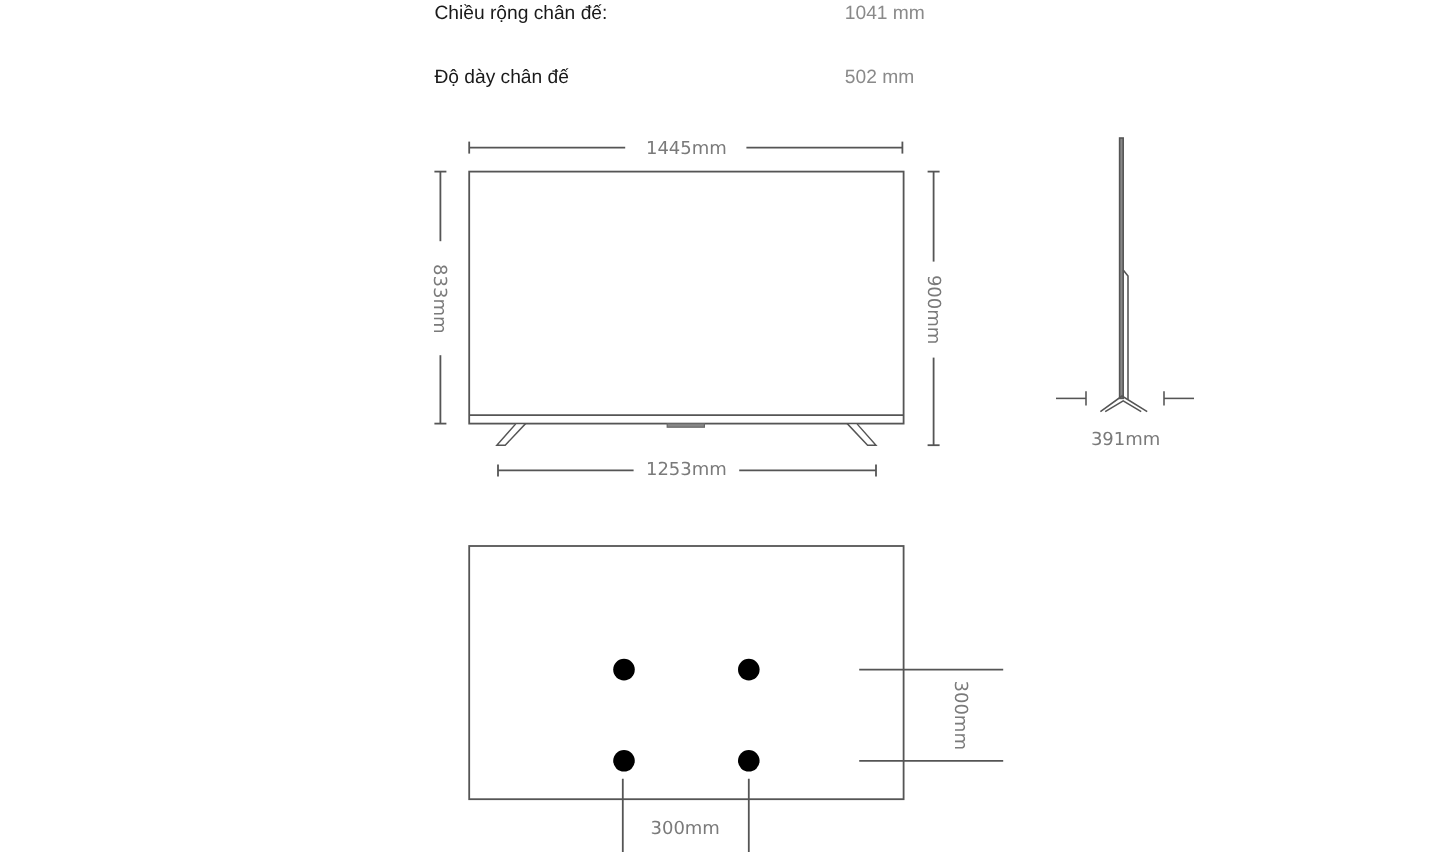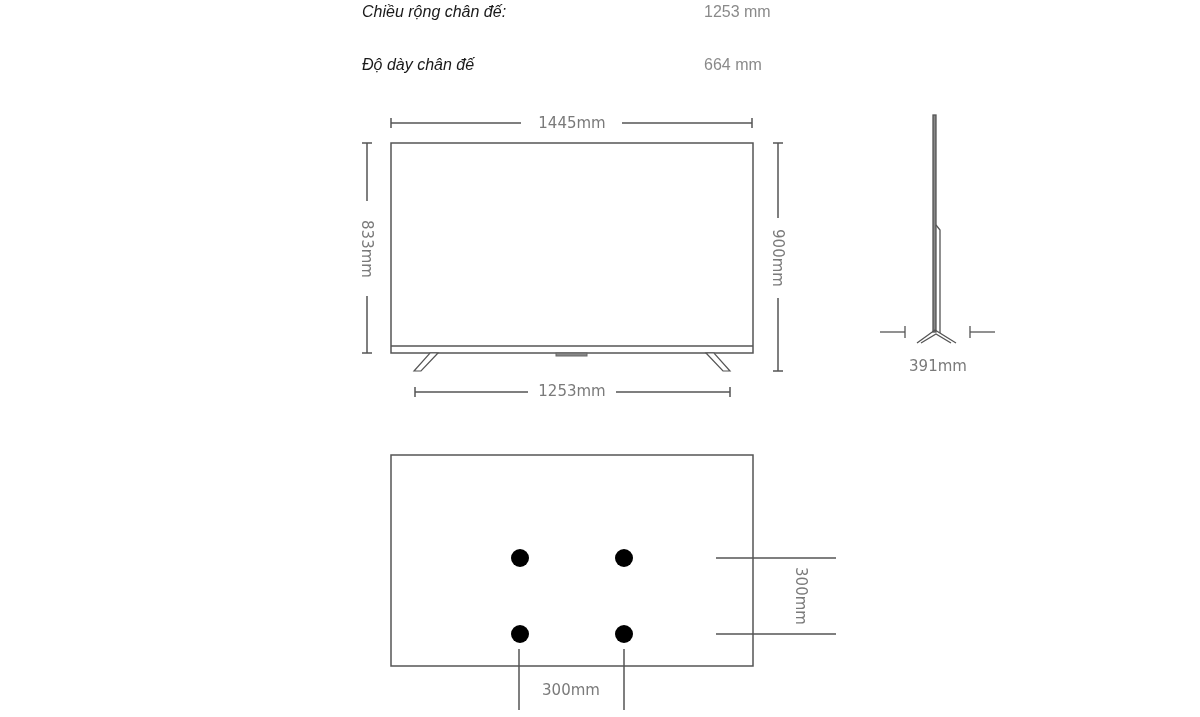--- a/index.html
+++ b/index.html
@@ -1,32 +1,32 @@
 <!DOCTYPE html>
 <html><head>
   <meta charset="utf-8">
   <style>
     html, body { margin: 0; padding: 0; background: #ffffff; }
     body { width: 1200px; height: 717px; position: relative; overflow: hidden; font-family: "Liberation Sans", "DejaVu Sans", sans-serif; }
     .spec-row { position: absolute; left: 362px; width: 440px; height: 24px; }
-    .spec-label { position: absolute; left: 0; top: 0; font-size: 16px; color: #1a1a1a; white-space: nowrap; font-style: italic; }
+    .spec-label { position: absolute; left: 0; top: 0; font-size: 16px; color: #1a1a1a; white-space: nowrap; }
     .spec-value { position: absolute; left: 342px; top: 0; font-size: 16px; color: #8a8a8a; white-space: nowrap; }
     svg { position: absolute; left: 0; top: 0; }
     .dimtext { font-family: "DejaVu Sans", "Liberation Sans", sans-serif; font-size: 15px; fill: #7a7a7a; }
   </style>
 </head>
 <body>
 
 <div class="spec-row" style="top:3px;">
   <span class="spec-label">Chiều rộng chân đế:</span>
-  <span class="spec-value">1253 mm</span>
+  <span class="spec-value">1041 mm</span>
 </div>
 <div class="spec-row" style="top:56px;">
   <span class="spec-label">Độ dày chân đế</span>
-  <span class="spec-value">664 mm</span>
+  <span class="spec-value">502 mm</span>
 </div>
 
 <svg width="1200" height="717" viewBox="0 0 1200 717">
 
   <g stroke="#555" fill="none" stroke-width="1.5">
 
     <line x1="391" y1="123" x2="521" y2="123"></line>
     <line x1="622" y1="123" x2="752" y2="123"></line>
     <line x1="391" y1="118" x2="391" y2="128"></line>
     <line x1="752" y1="118" x2="752" y2="128"></line>

